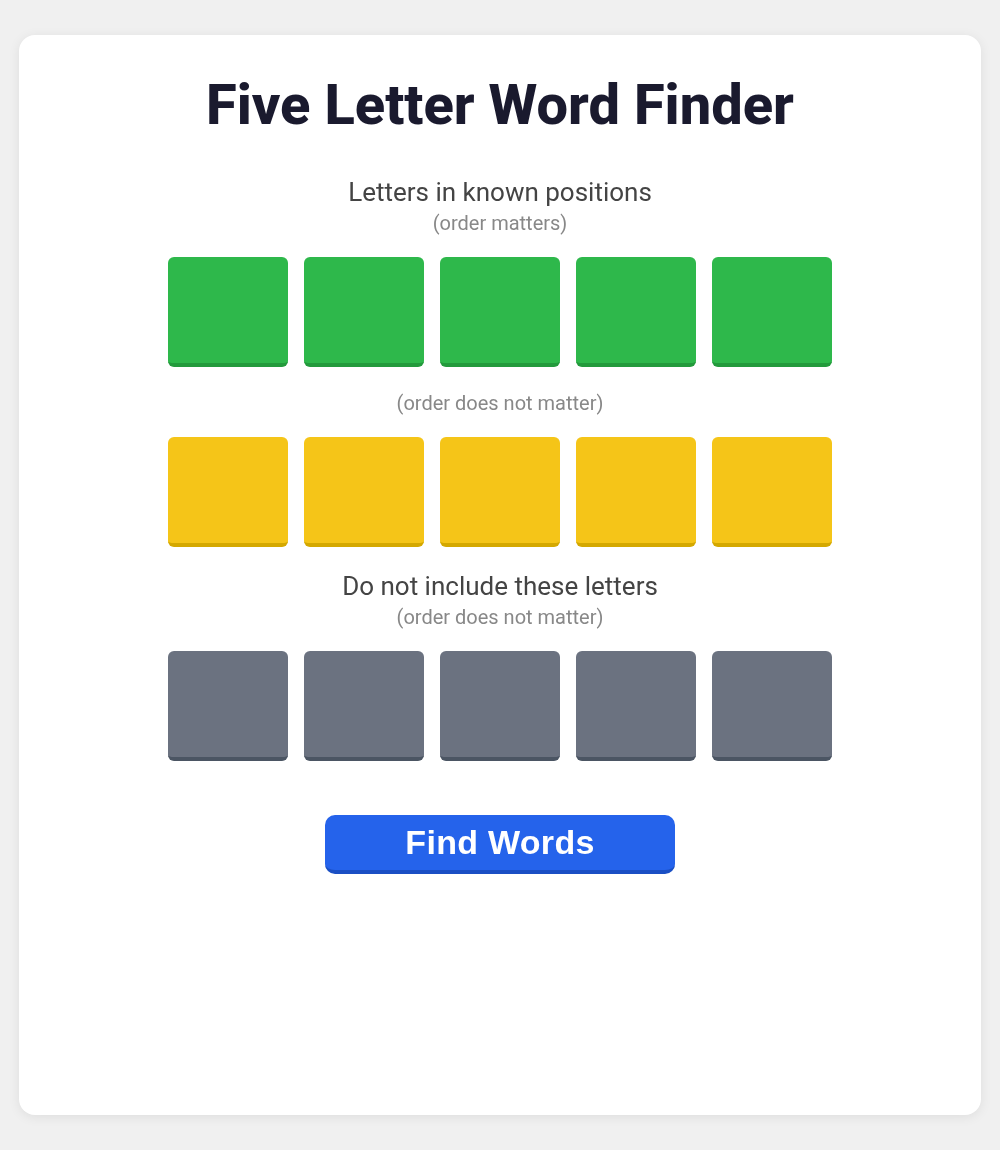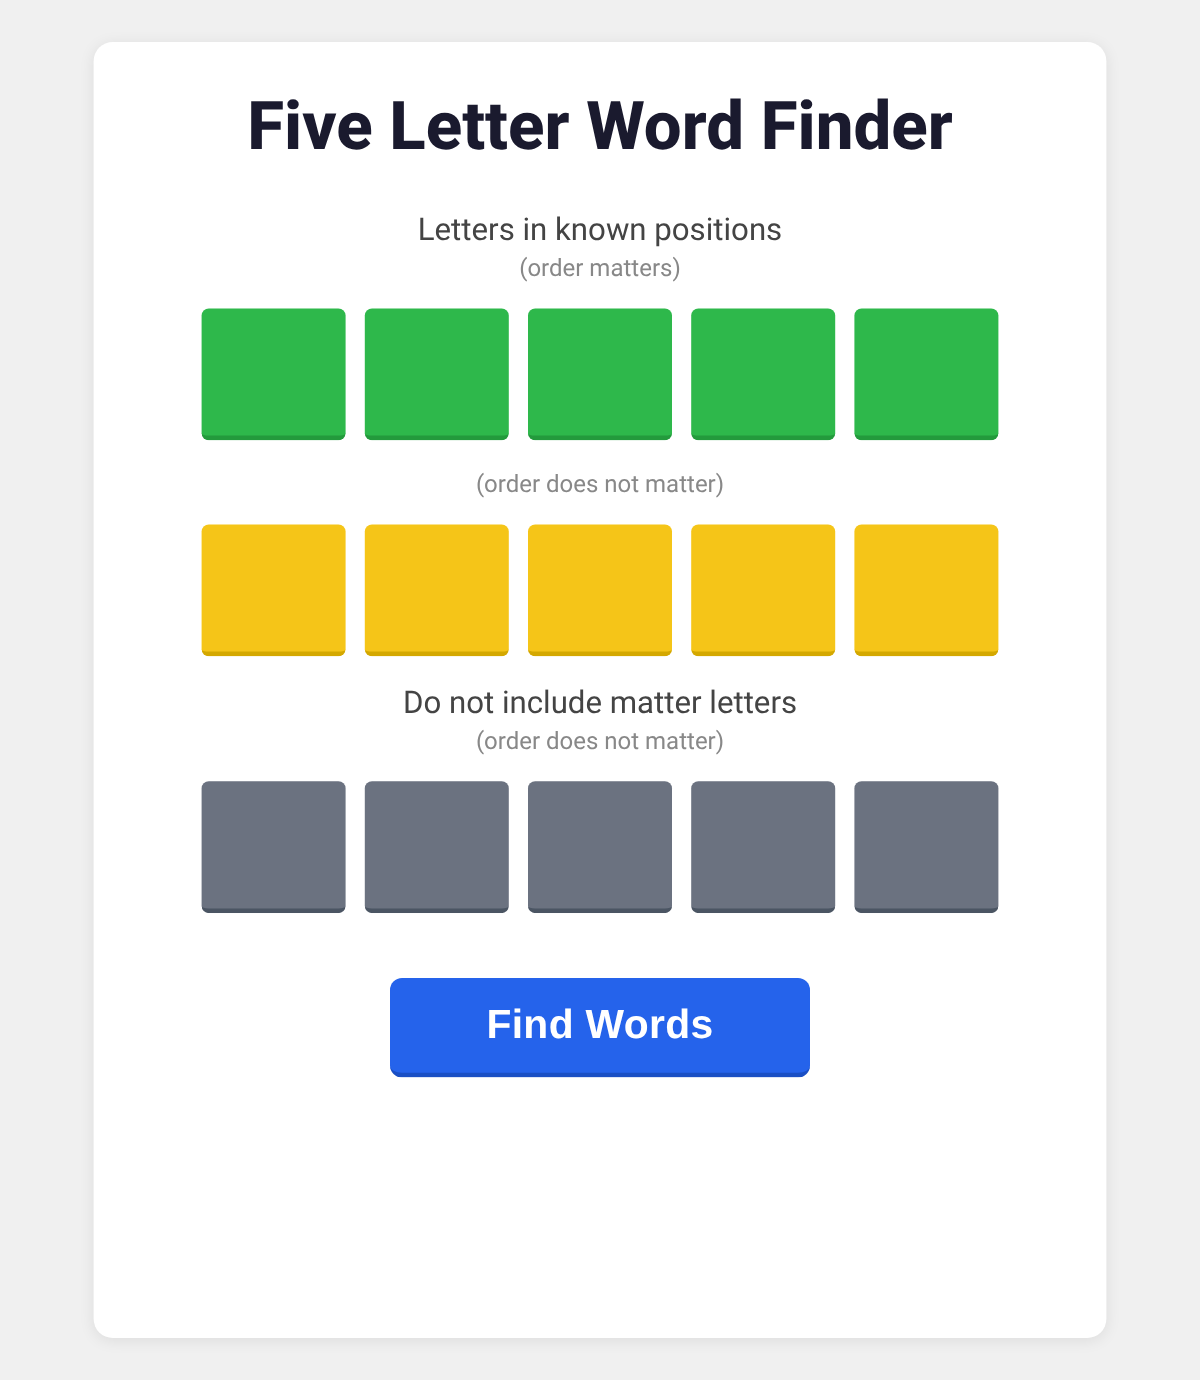--- a/index.html
+++ b/index.html
@@ -14,21 +14,21 @@
       justify-content: center;
       align-items: center;
       min-height: 1150px;
       font-family: -apple-system, BlinkMacSystemFont, 'Segoe UI', Roboto, sans-serif;
     }
 
     .card {
       background: #ffffff;
       border-radius: 16px;
       padding: 40px 60px 50px 60px;
-      width: 844px;
+      width: 962px;
       min-height: 1080px;
       box-shadow: 0 2px 12px rgba(0,0,0,0.08);
       display: flex;
       flex-direction: column;
       align-items: center;
     }
 
     .page-title {
       font-size: 56px;
       font-weight: 800;
@@ -99,21 +99,21 @@
       background-color: #6b7280;
       border-bottom: 4px solid #4b5563;
     }
 
     .find-words-btn {
       margin-top: 30px;
       background-color: #2563eb;
       color: white;
       font-size: 34px;
       font-weight: 700;
-      padding: 20px 80px;
+      padding: 8px 80px;
       border: none;
       border-radius: 10px;
       cursor: pointer;
       border-bottom: 4px solid #1a4fc4;
       letter-spacing: 0.3px;
     }
   </style>
 </head>
 <body>
 
@@ -138,21 +138,21 @@
     <div class="letter-row">
       <input class="letter-box yellow" maxlength="1" type="text" style="">
       <input class="letter-box yellow" maxlength="1" type="text" style="">
       <input class="letter-box yellow" maxlength="1" type="text" style="">
       <input class="letter-box yellow" maxlength="1" type="text" style="">
       <input class="letter-box yellow" maxlength="1" type="text" style="">
     </div>
   </div>
 
   <div class="section">
-    <div class="section-title">Do not include matter letters</div>
+    <div class="section-title">Do not include these letters</div>
     <div class="section-subtitle">(order does not matter)</div>
     <div class="letter-row">
       <input class="letter-box gray" maxlength="1" type="text" style="">
       <input class="letter-box gray" maxlength="1" type="text" style="">
       <input class="letter-box gray" maxlength="1" type="text" style="">
       <input class="letter-box gray" maxlength="1" type="text" style="">
       <input class="letter-box gray" maxlength="1" type="text" style="">
     </div>
   </div>
 

